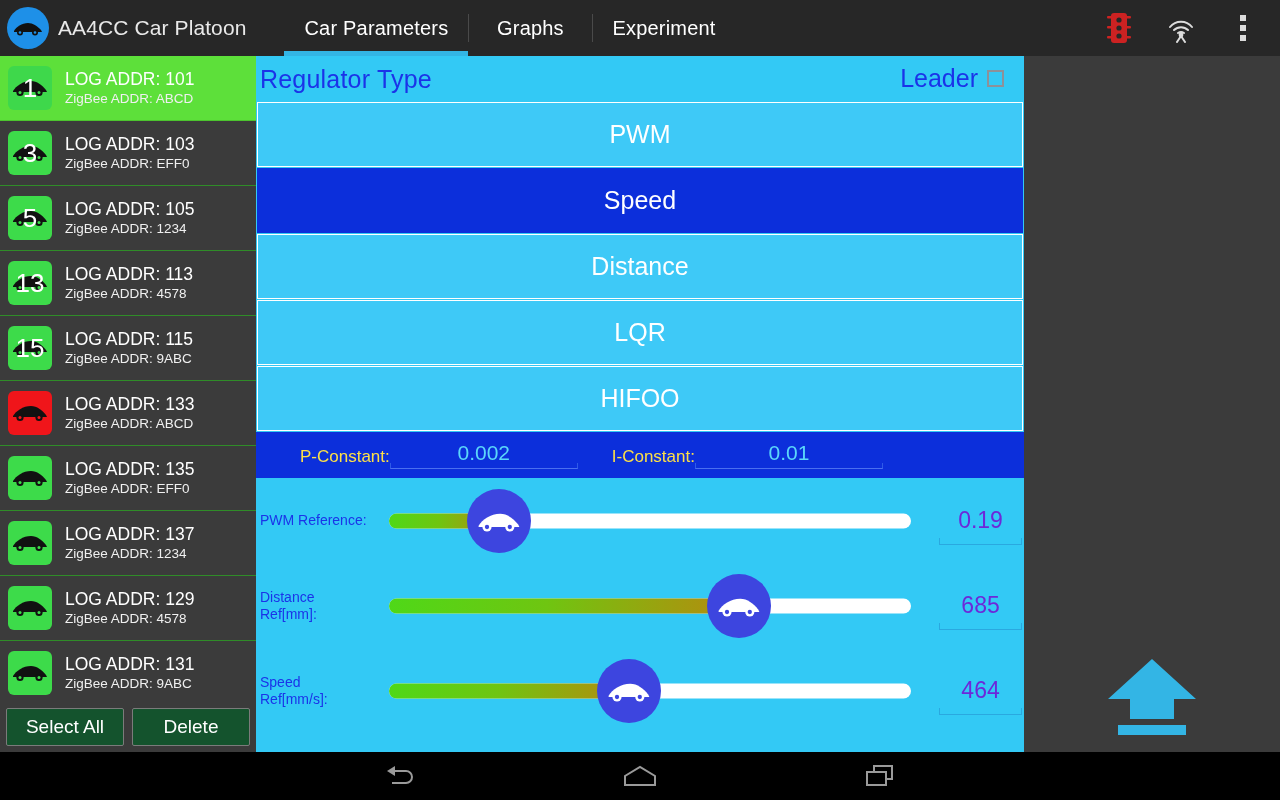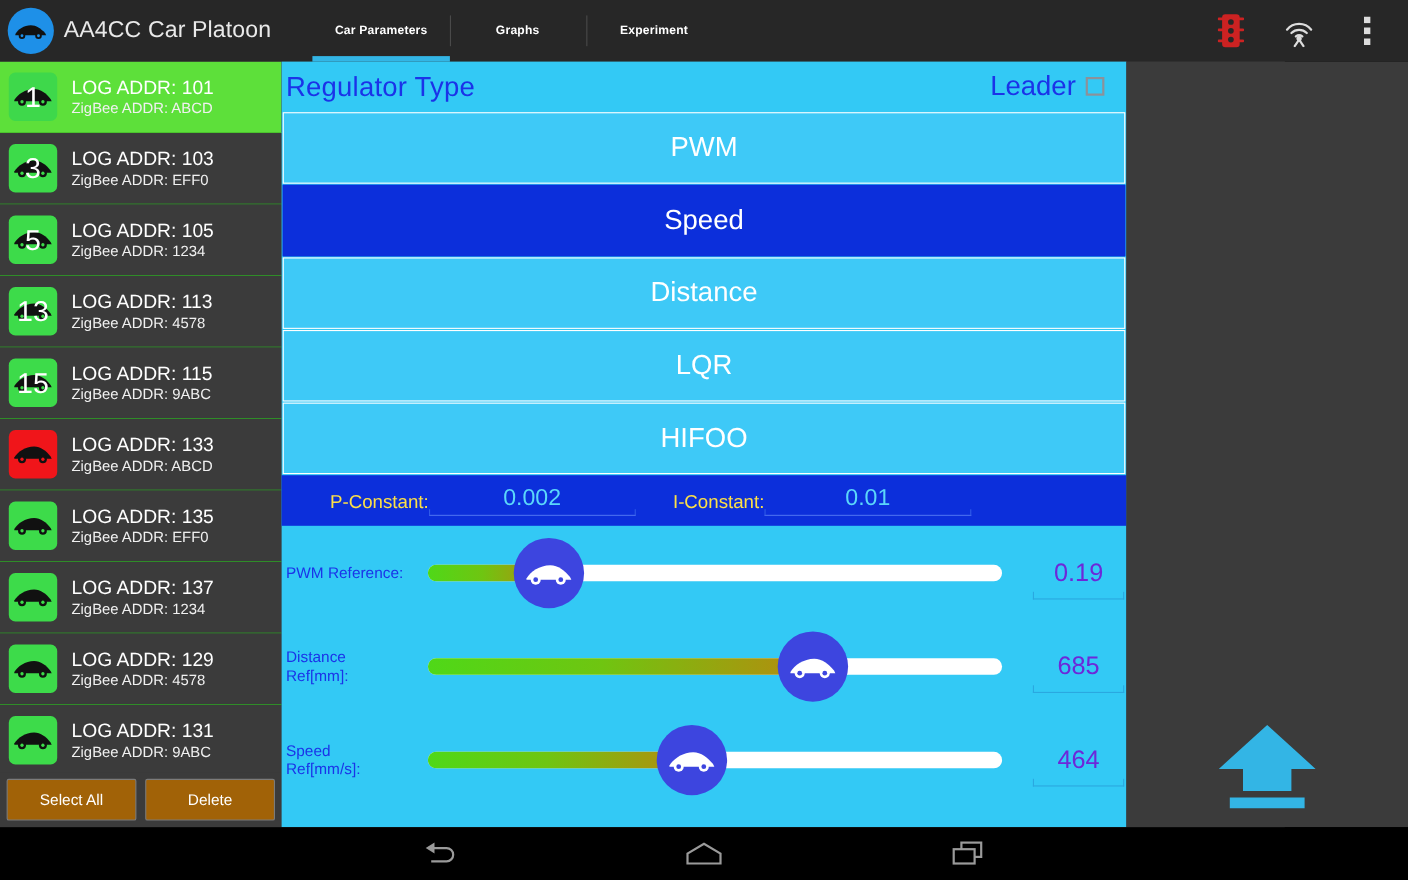--- a/index.html
+++ b/index.html
@@ -17,21 +17,21 @@
     background: #272727; display: flex; align-items: center;
   }
   .logo-wrap { width: 56px; height: 56px; display: flex; align-items: center; justify-content: center; }
   .logo { width: 42px; height: 42px; border-radius: 50%; background: #1e90e8;
           display: flex; align-items: center; justify-content: center; }
   .app-title { color: #e9e9e9; font-size: 21px; margin-left: 2px; white-space: nowrap; letter-spacing: .1px; }
 
   .tabs { display: flex; align-items: stretch; height: 56px; margin-left: 38px; }
   .tab { position: relative; height: 56px; display: flex; align-items: center; justify-content: center;
          padding: 0 20px; min-width: 124px; }
-  .tab span { color: #ffffff; font-size: 11px; font-weight: bold; letter-spacing: .2px; }
+  .tab span { color: #ffffff; font-size: 20px; font-weight: normal; letter-spacing: .2px; }
   .tab + .tab::before { content: ""; position: absolute; left: 0; top: 14px; bottom: 14px; width: 1px; background: #4a4a4a; }
   .tab.active::after { content: ""; position: absolute; left: 0; right: 0; bottom: 0; height: 5px; background: #33b5e5; }
 
   .ab-right { margin-left: auto; display: flex; align-items: center; height: 56px; padding-right: 6px; }
   .ab-icon { width: 62px; height: 56px; display: flex; align-items: center; justify-content: center; }
 
   
   .sidebar { position: absolute; left: 0; top: 56px; width: 256px; bottom: 48px; background: #3b3b3b; }
   .car-list { position: absolute; left: 0; top: 0; right: 0; bottom: 50px; overflow: hidden; }
   .car-row { position: relative; height: 65px; display: flex; align-items: center; padding-left: 8px;
@@ -43,22 +43,22 @@
   .car-badge.red { background: #f0151a; }
   .car-badge .num { position: absolute; left: 0; right: 0; top: 50%; transform: translateY(-50%);
                     text-align: center; color: #ffffff; font-size: 26px; line-height: 1; z-index: 2; }
   .car-badge svg { position: absolute; left: 4px; top: 11px; z-index: 1; }
   .car-meta { margin-left: 13px; }
   .car-meta .l1 { color: #ffffff; font-size: 17.5px; line-height: 21px; }
   .car-meta .l2 { color: #f0f0f0; font-size: 13.5px; line-height: 18px; }
 
   .side-buttons { position: absolute; left: 0; right: 0; bottom: 0; height: 50px; display: flex;
                   align-items: center; gap: 8px; padding: 0 6px; }
-  .side-btn { flex: 1; height: 38px; background: #a16207; border: 1px solid #7b7b7b; border-radius: 2px;
-              color: #ffffff; font-size: 14px; display: flex; align-items: center; justify-content: center; }
+  .side-btn { flex: 1; height: 38px; background: #14532d; border: 1px solid #7b7b7b; border-radius: 2px;
+              color: #ffffff; font-size: 19px; display: flex; align-items: center; justify-content: center; }
 
   
   .main { position: absolute; left: 256px; top: 56px; width: 768px; bottom: 48px; background: #33c9f5; }
 
   .reg-header { height: 46px; position: relative; display: flex; align-items: center; }
   .reg-title { color: #1b33e8; font-size: 25px; padding-left: 4px; letter-spacing: .2px; }
   .leader-box { position: absolute; right: 20px; top: 8px; display: flex; align-items: center; gap: 9px; }
   .leader-label { color: #1b33e8; font-size: 25px; }
   .leader-check { width: 17px; height: 17px; border: 2px solid #8d9199; background: transparent; }
 

